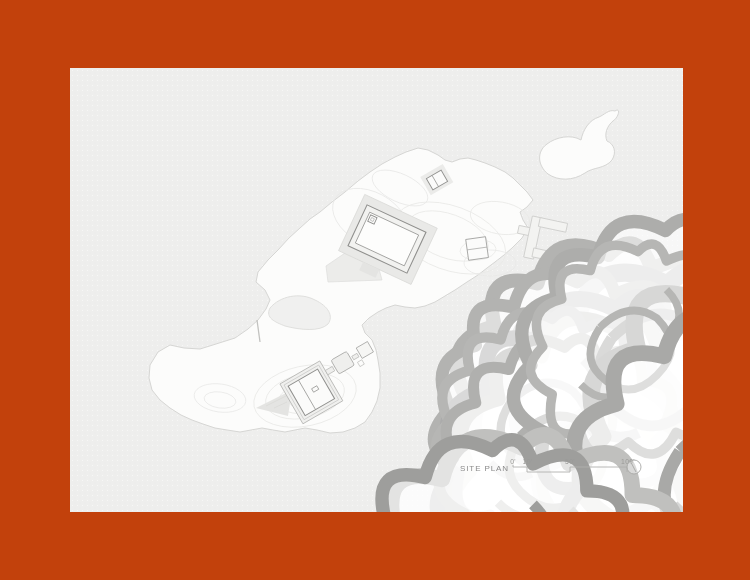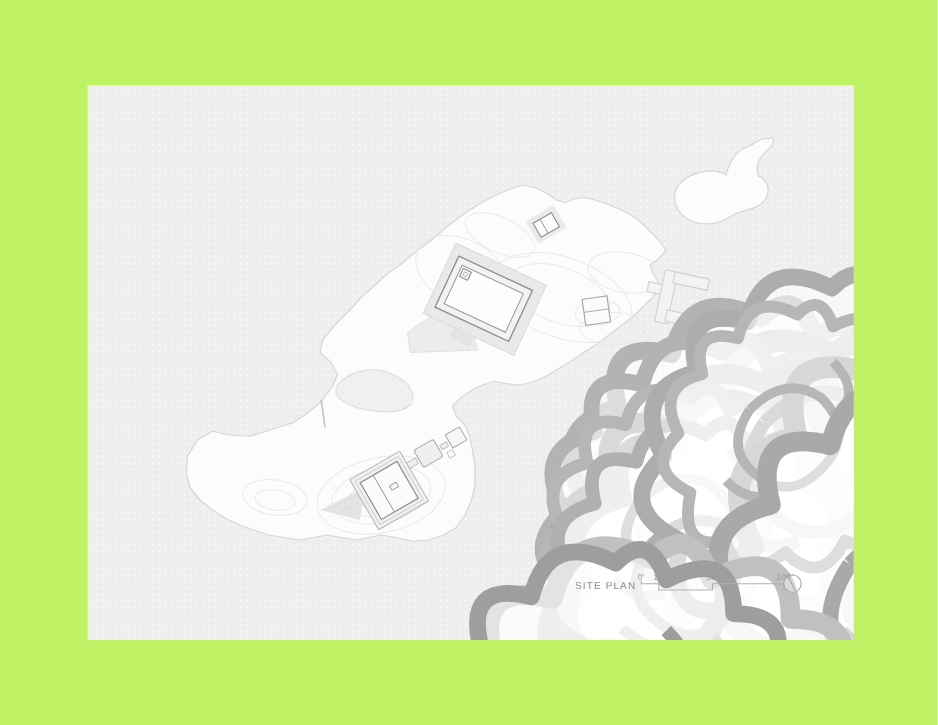--- a/index.html
+++ b/index.html
@@ -1,21 +1,21 @@
 <!DOCTYPE html>
 <html><head>
 <meta charset="utf-8">
 <style>
   html,body{margin:0;padding:0;}
   body{
     width:750px;height:580px;background:#ffffff;
     font-family:"Liberation Sans", sans-serif;
     overflow:hidden;
   }
-  .sheet{position:relative;width:750px;height:580px;background:#bef264;}
+  .sheet{position:relative;width:750px;height:580px;background:#c2410c;}
   .canvas{
     position:absolute;left:70px;top:68px;width:613px;height:444px;
     background-color:#f0f0ef;
     background-image:radial-gradient(rgba(255,255,255,0.45) 0.8px, rgba(120,120,118,0.015) 0.8px);
     background-size:5px 5px;
   }
   svg{display:block;}
   .lbl{
     fill:#8a8a8a;font-size:8px;letter-spacing:0.9px;
     font-family:"Liberation Sans", sans-serif;

